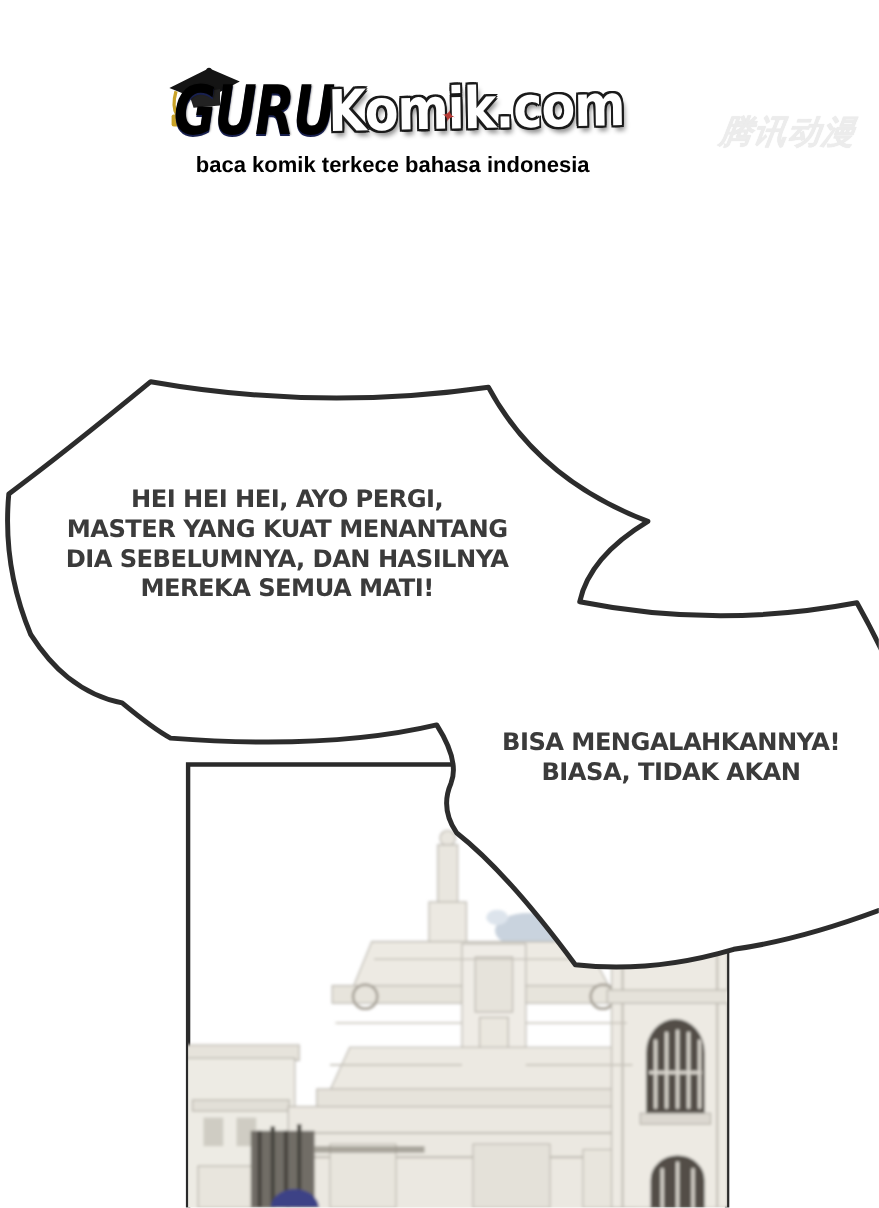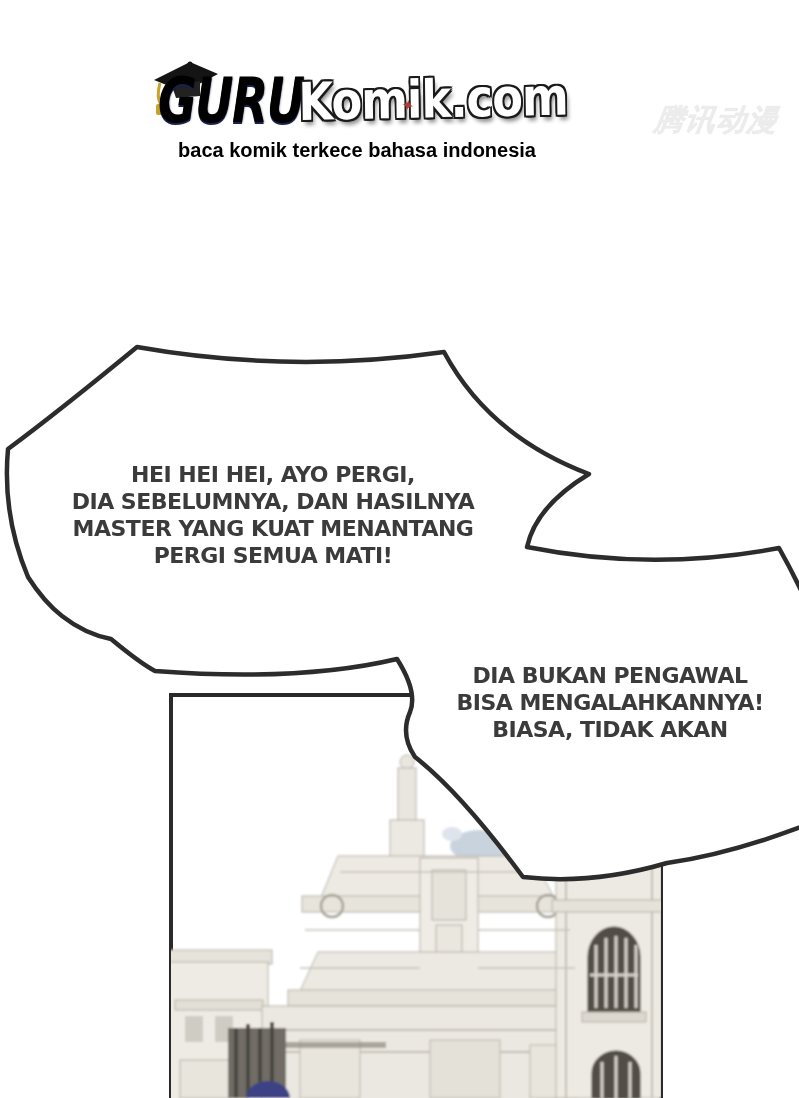--- a/index.html
+++ b/index.html
@@ -19,21 +19,21 @@
      font-family:"Liberation Sans",sans-serif;font-size:20px;font-weight:bold;color:#000000;letter-spacing:0px;}
   .watermark{position:absolute;left:654px;top:100px;font-size:30px;font-weight:bold;font-style:italic;
      color:#ececec;transform:skewX(-8deg);letter-spacing:1px;text-shadow:0 0 1px #e2e2e2;}
   .cap{position:absolute;left:146px;top:56px;}
   
   .scene{position:absolute;left:0;top:0;}
   
   .btext{position:absolute;text-align:center;font-family:"DejaVu Sans",sans-serif;
      font-weight:bold;color:#3b3b3b;font-size:22px;line-height:27px;letter-spacing:-0.5px;}
   .btext span{display:block;white-space:nowrap;}
-  .b1{left:24px;top:441px;width:498px;margin-top:20px;}
+  .b1{left:12px;top:441px;width:498px;}
   .b2{left:420px;top:662px;width:380px;}
 </style>
 </head>
 <body>
 
 <div class="page">
 
   <svg class="scene" width="799" height="1098" viewBox="0 0 799 1098">
     <defs>
       <clipPath id="panelClip">
@@ -138,27 +138,26 @@
          Q300,682 155,671
          Q140,663 111,639
          Q85,634 62,616
          Q44,602 28,577
          Q2,515 8,449
          Q58,412 137,347 Z" fill="#ffffff" stroke="#2c2c2c" stroke-width="4.5" stroke-linejoin="round"></path>
   </svg>
 
   <div class="btext b1">
     <span>HEI HEI HEI, AYO PERGI,</span>
+    <span>MASTER YANG KUAT MENANTANG</span>
     <span>DIA SEBELUMNYA, DAN HASILNYA</span>
-    <span>MASTER YANG KUAT MENANTANG</span>
-    <span>PERGI SEMUA MATI!</span>
+    <span>MEREKA SEMUA MATI!</span>
   </div>
 
   <div class="btext b2">
-    <span>DIA BUKAN PENGAWAL</span>
     <span>BISA MENGALAHKANNYA!</span>
     <span>BIASA, TIDAK AKAN</span>
   </div>
 
   <svg class="cap" width="78" height="64" viewBox="0 0 78 64">
     <polygon points="8,24 44,6 72,18 38,36" fill="#141414"></polygon>
     <polygon points="26,30 54,25 54,40 30,42" fill="#222222"></polygon>
     <path d="M14,27 q-4,14 1,22" stroke="#c9a227" fill="none" stroke-width="3"></path>
     <rect x="10" y="48" width="8" height="11" rx="2" fill="#c9a227"></rect>
     <circle cx="44" cy="8" r="2.5" fill="#141414"></circle>

